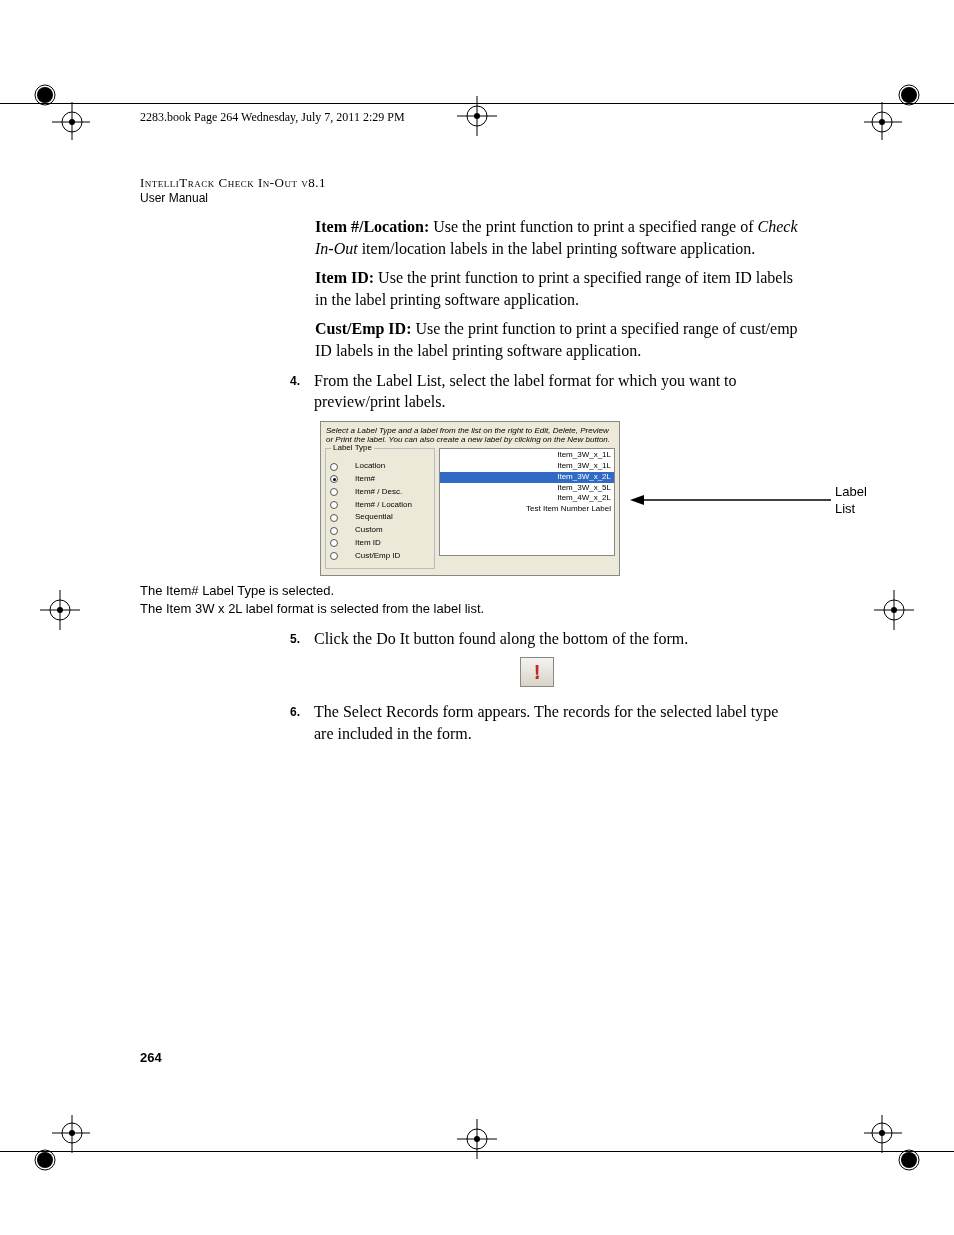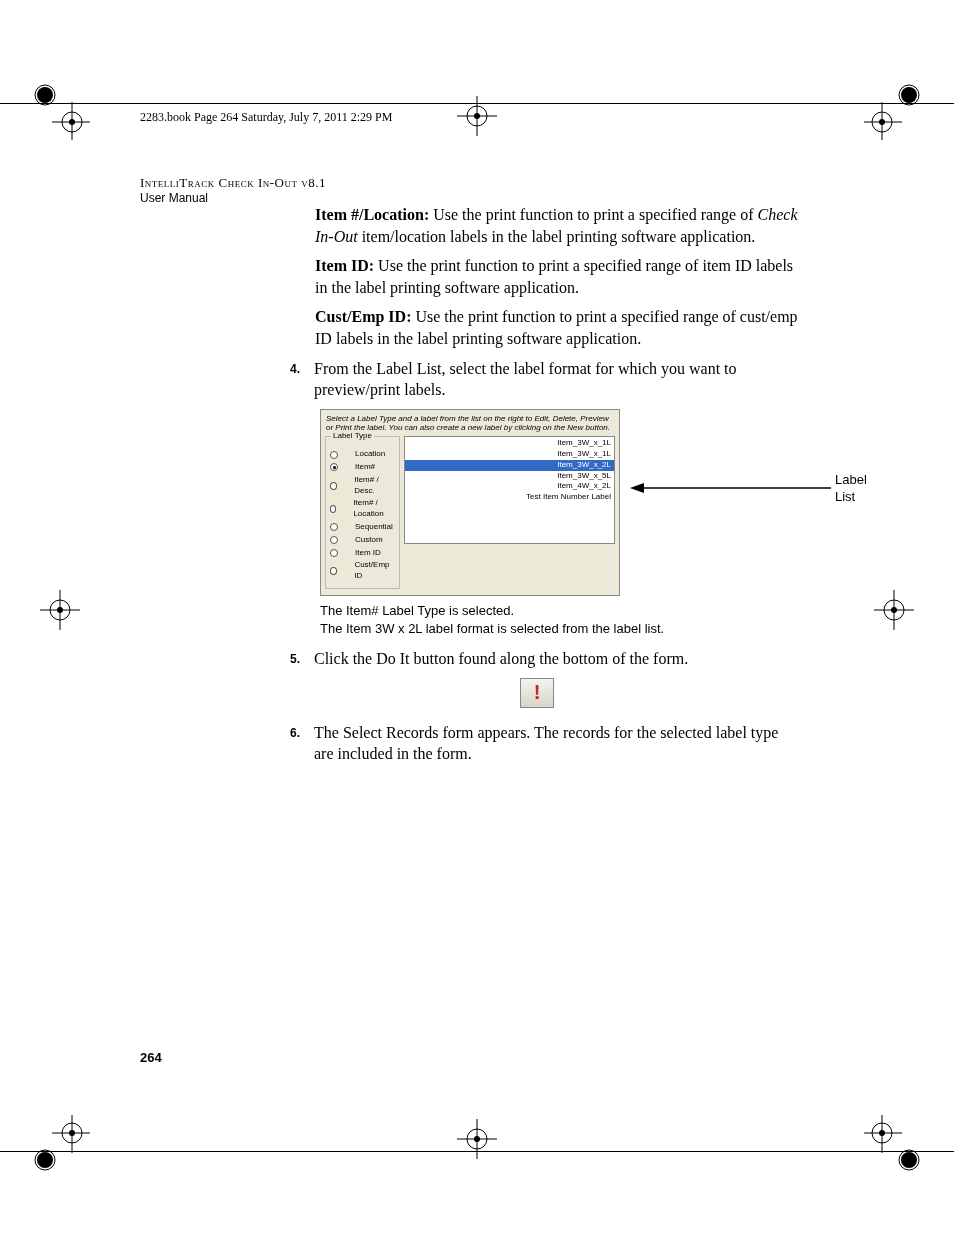--- a/index.html
+++ b/index.html
@@ -47,21 +47,21 @@
     left: 140px;
     top: 175px;
     font-size: 13px;
   }
   .page-header .line1 { font-variant: small-caps; letter-spacing: 0.5px; }
   .page-header .line2 { font-family: Arial, sans-serif; font-size: 12px; }
 
   .content {
     position: absolute;
     left: 140px;
-    top: 204px;
+    top: 216px;
     width: 660px;
     font-size: 16px;
     line-height: 1.35;
   }
   .para { margin-bottom: 8px; padding-left: 175px; }
   .para .bold { font-weight: bold; }
   .para .ital { font-style: italic; }
 
   .step {
     display: flex;
@@ -92,21 +92,21 @@
     font-size: 8px;
     color: #000;
   }
   .panel .instr {
     padding: 4px 5px 2px 5px;
     line-height: 1.15;
     font-style: italic;
   }
   .panel-body { display: flex; padding: 2px 4px 6px 4px; gap: 4px; }
   .groupbox {
-    width: 75px;
+    width: 110px;
     border: 1px solid #bbb;
     position: relative;
     padding: 10px 4px 4px 4px;
   }
   .groupbox .legend {
     position: absolute;
     top: -6px; left: 5px;
     background: #ece9d8;
     padding: 0 2px;
     font-size: 8px;
@@ -153,21 +153,20 @@
     align-items: center;
   }
   .callout svg { display: block; }
   .callout-label {
     font-family: Arial, sans-serif;
     font-size: 13px;
     margin-left: 4px;
   }
 
   .caption {
-    margin-left: 180px;
     font-family: Arial, sans-serif;
     font-size: 13px;
     line-height: 1.4;
     margin-bottom: 10px;
   }
 
   .doit-btn {
     margin-left: 380px;
     margin-top: 6px;
     margin-bottom: 14px;
@@ -273,21 +272,21 @@
 </div>
 <div class="reg mid-right">
   <svg viewBox="0 0 60 60">
       <circle cx="30" cy="30" r="10" fill="none" stroke="#000"></circle>
       <line x1="30" y1="10" x2="30" y2="50" stroke="#000"></line>
       <line x1="10" y1="30" x2="50" y2="30" stroke="#000"></line>
       <circle cx="30" cy="30" r="3" fill="#000"></circle>
     </svg>
 </div>
 
-<div class="header-note">2283.book  Page 264  Saturday, July 7, 2011  2:29 PM</div>
+<div class="header-note">2283.book  Page 264  Wednesday, July 7, 2011  2:29 PM</div>
 
 <div class="page-header">
   <div class="line1">IntelliTrack Check In-Out v8.1</div>
   <div class="line2">User Manual</div>
 </div>
 
 <div class="content">
 
   <div class="para">
     <span class="bold">Item #/Location:</span><span> Use the print function to print a specified range of </span><span class="ital">Check In-Out</span><span> item/location labels in the label printing software application.</span>

